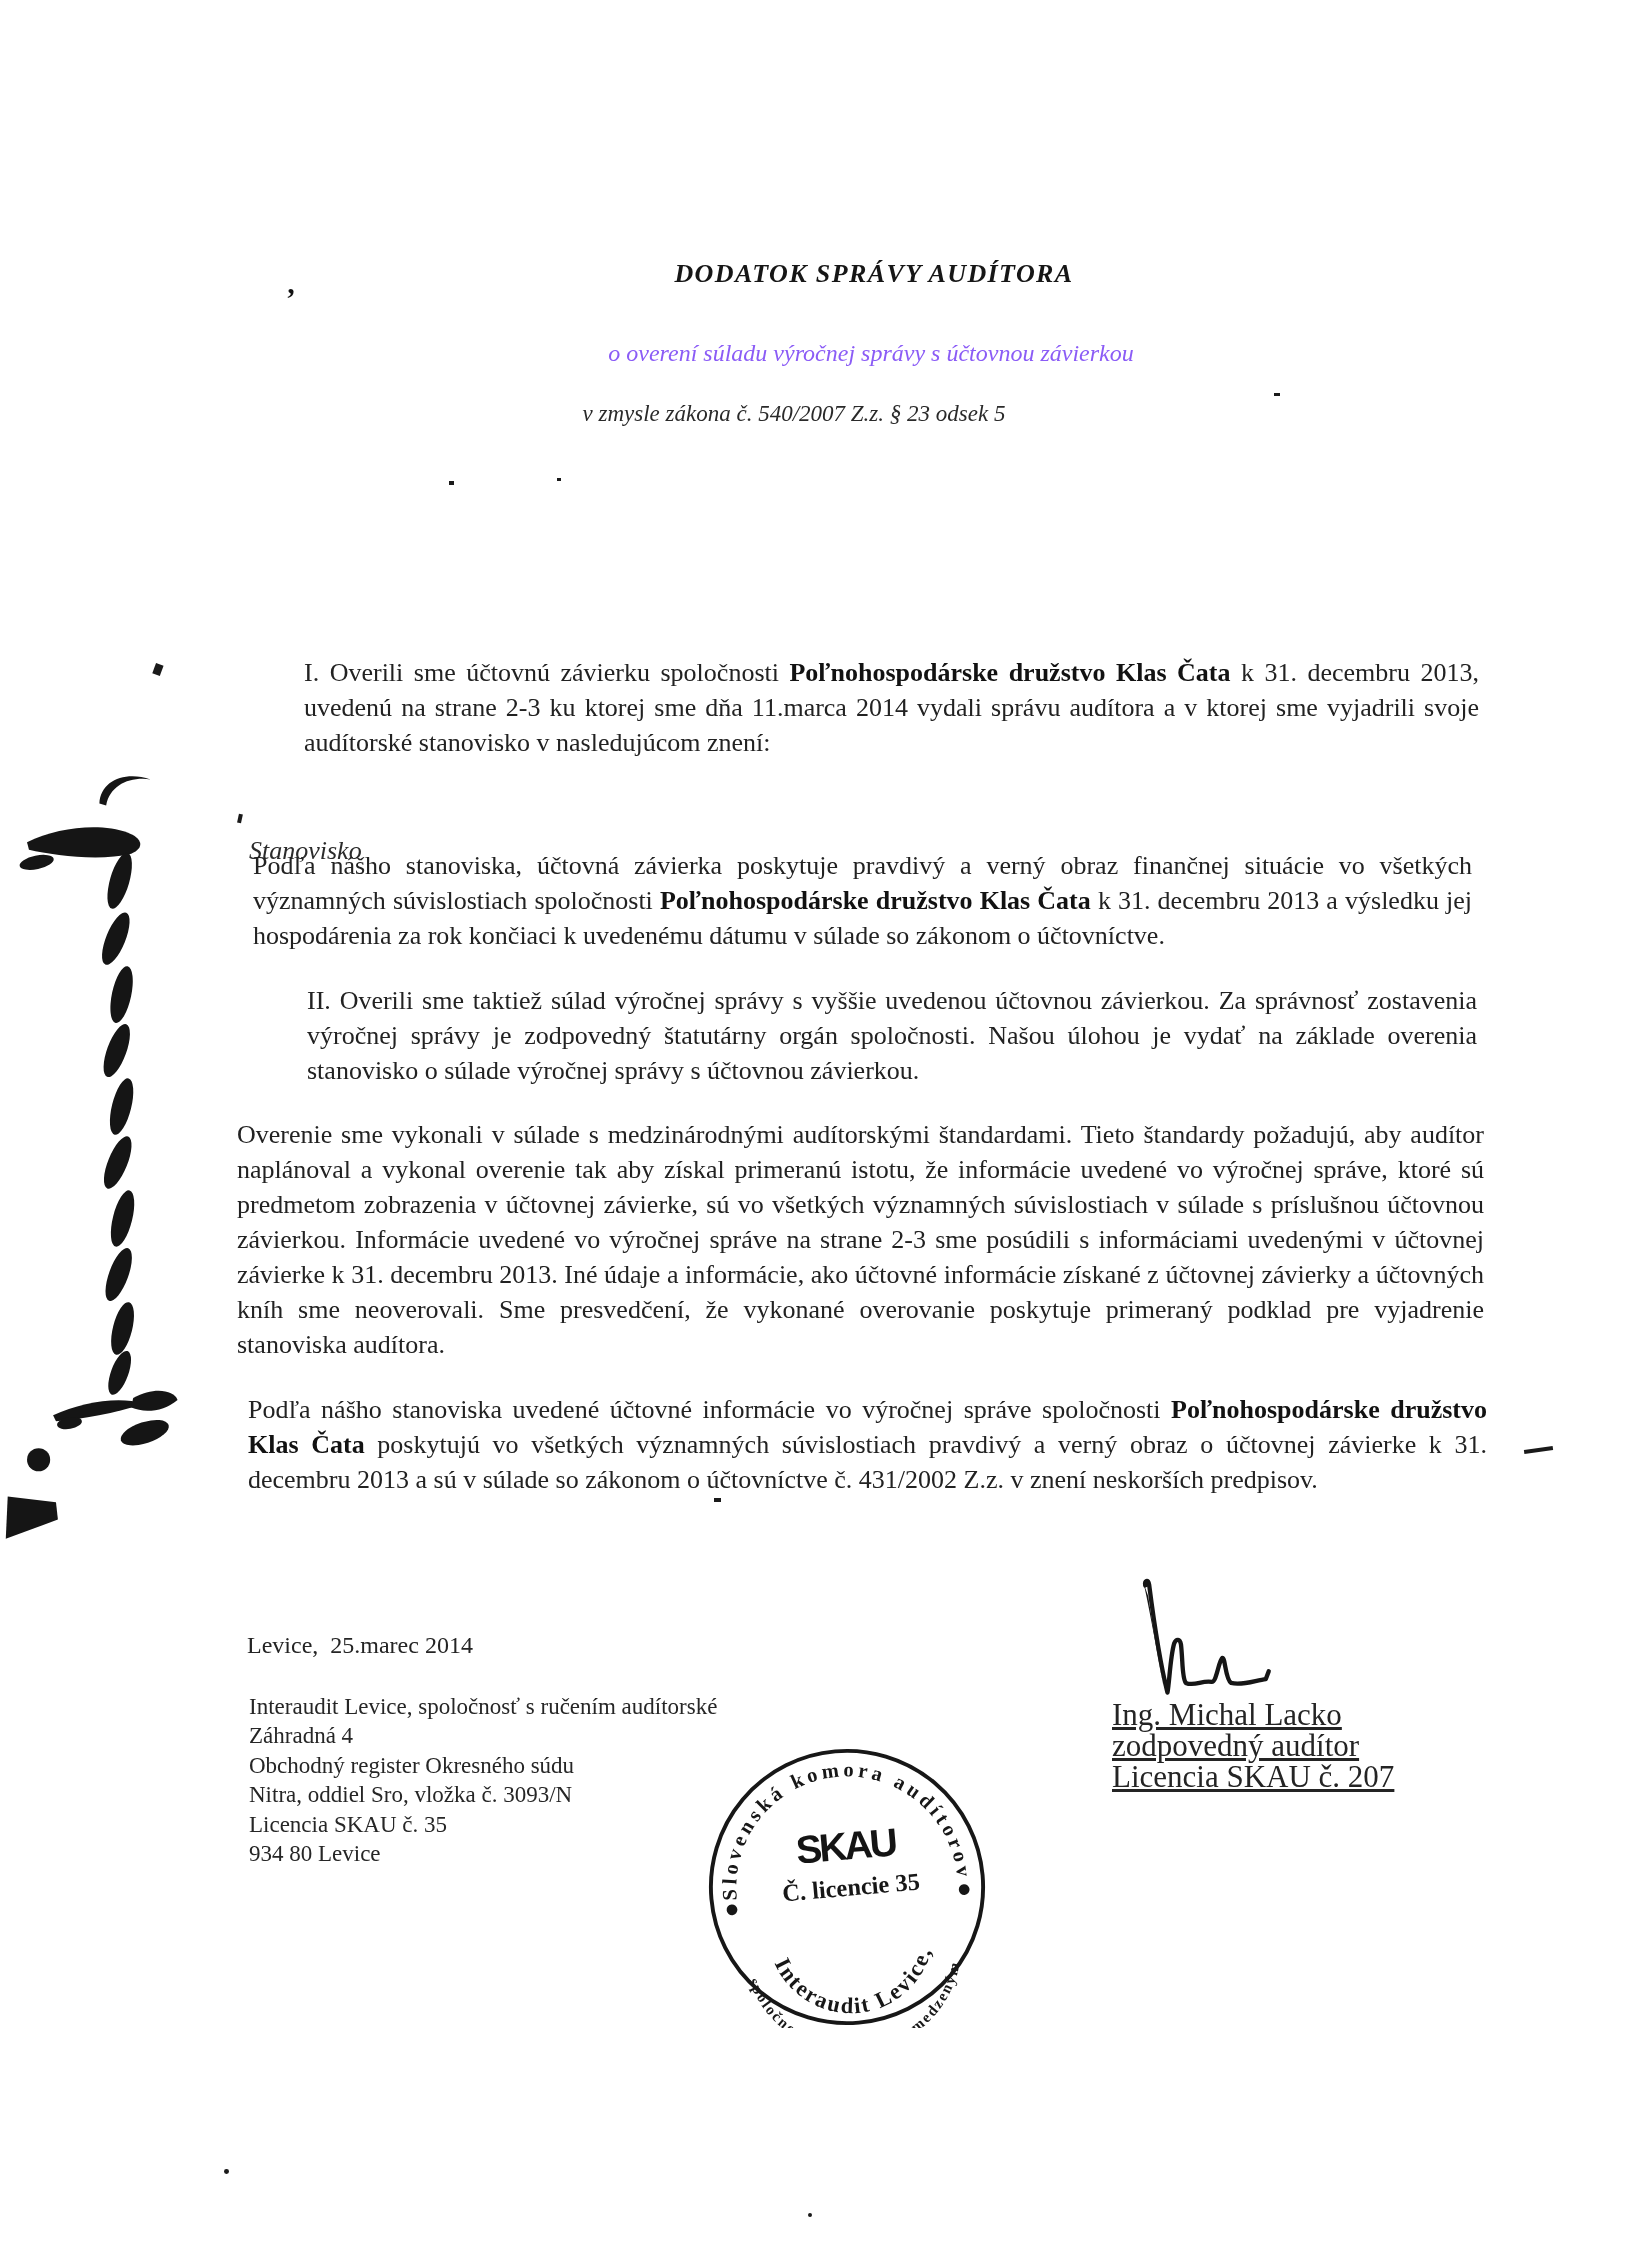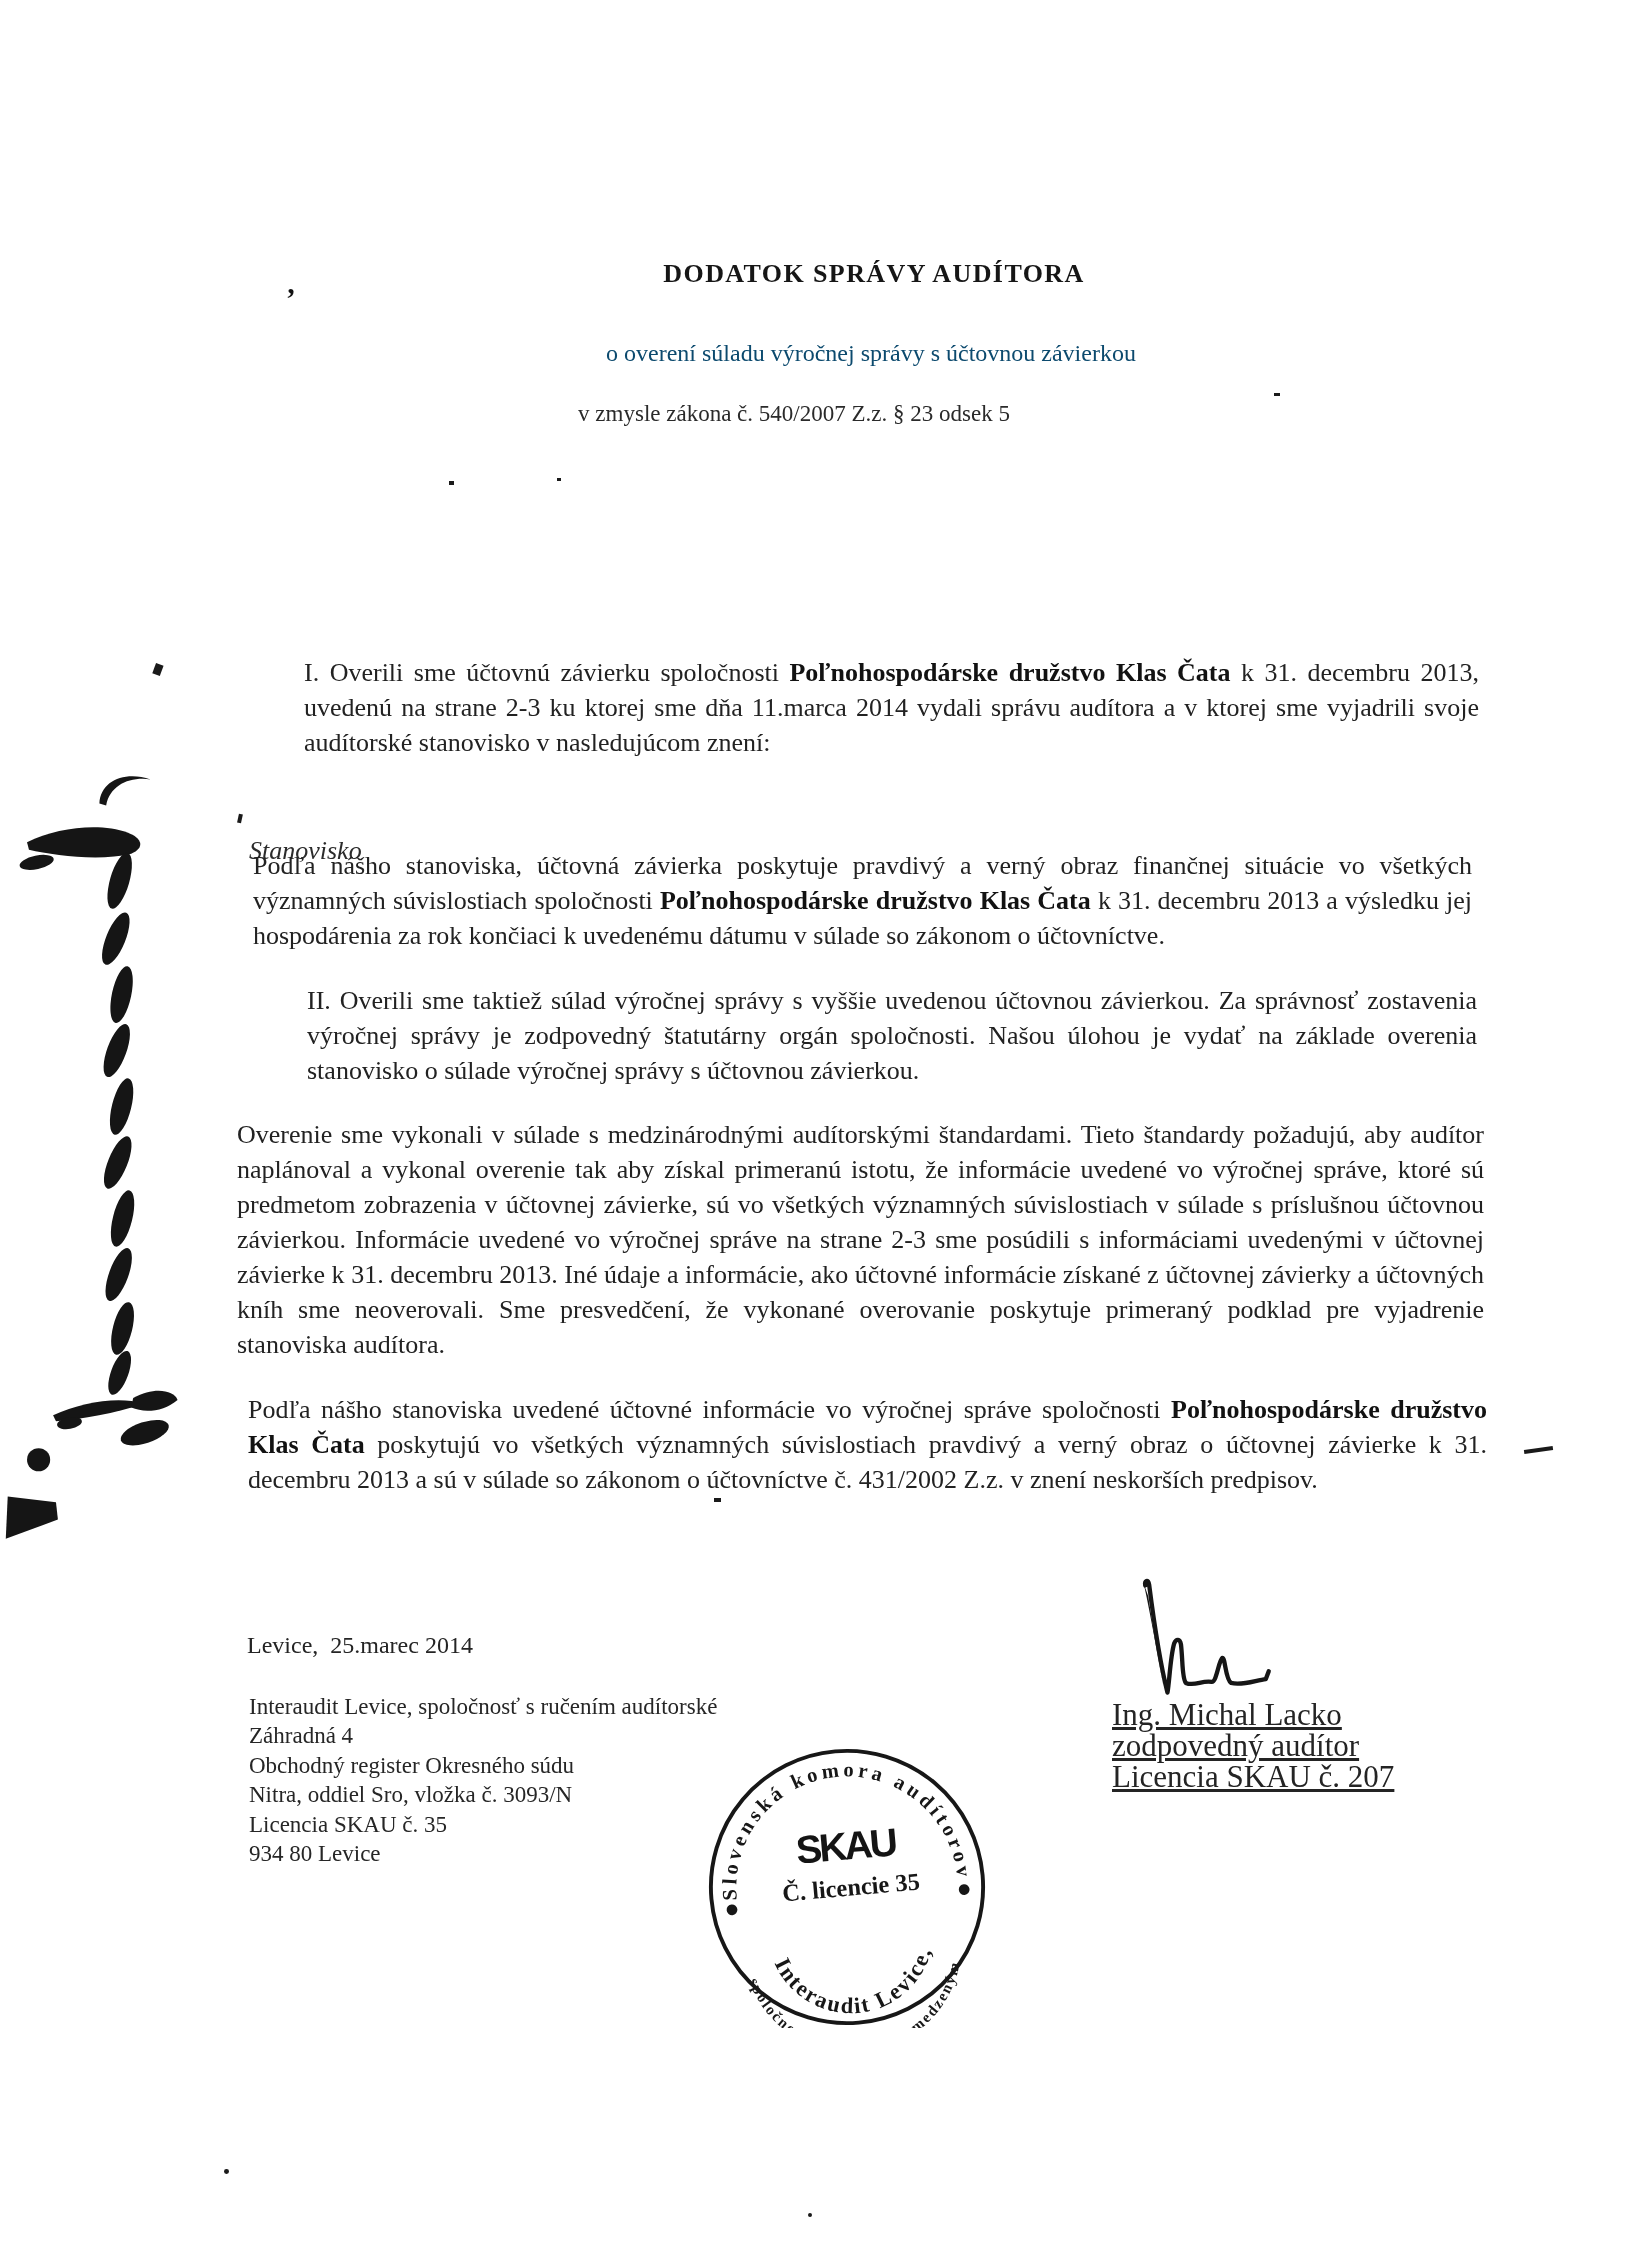--- a/index.html
+++ b/index.html
@@ -5,27 +5,27 @@
   html,body{margin:0;padding:0;background:#e8e8e8;}
   #page{
     position:relative;
     width:1638px;height:2260px;
     background:#ffffff;
     font-family:"Liberation Serif","DejaVu Serif",serif;
     color:#1d1d1d;
     overflow:hidden;
   }
   .abs{position:absolute;}
-  .center{text-align:center;}
+  .center{text-align:center;font-style:italic;}
   .doc-title{
     top:259px;left:536px;width:676px;
     font-size:26px;font-weight:bold;letter-spacing:1.4px;
     color:#161616;
   }
-  .subtitle1{top:340px;left:533px;width:676px;font-size:24px;color:#0c4a6e;}
+  .subtitle1{top:340px;left:533px;width:676px;font-size:24px;color:#8b5cf6;}
   .subtitle2{top:401px;left:456px;width:676px;font-size:23px;color:#2a2a2a;}
   .addressee{
     top:529px;left:399px;width:772px;
     font-size:23px;font-weight:bold;color:#151515;white-space:pre;
     text-align:center;
   }
   .para{
     text-align:justify;
     font-size:26px;line-height:35px;color:#222222;
   }

